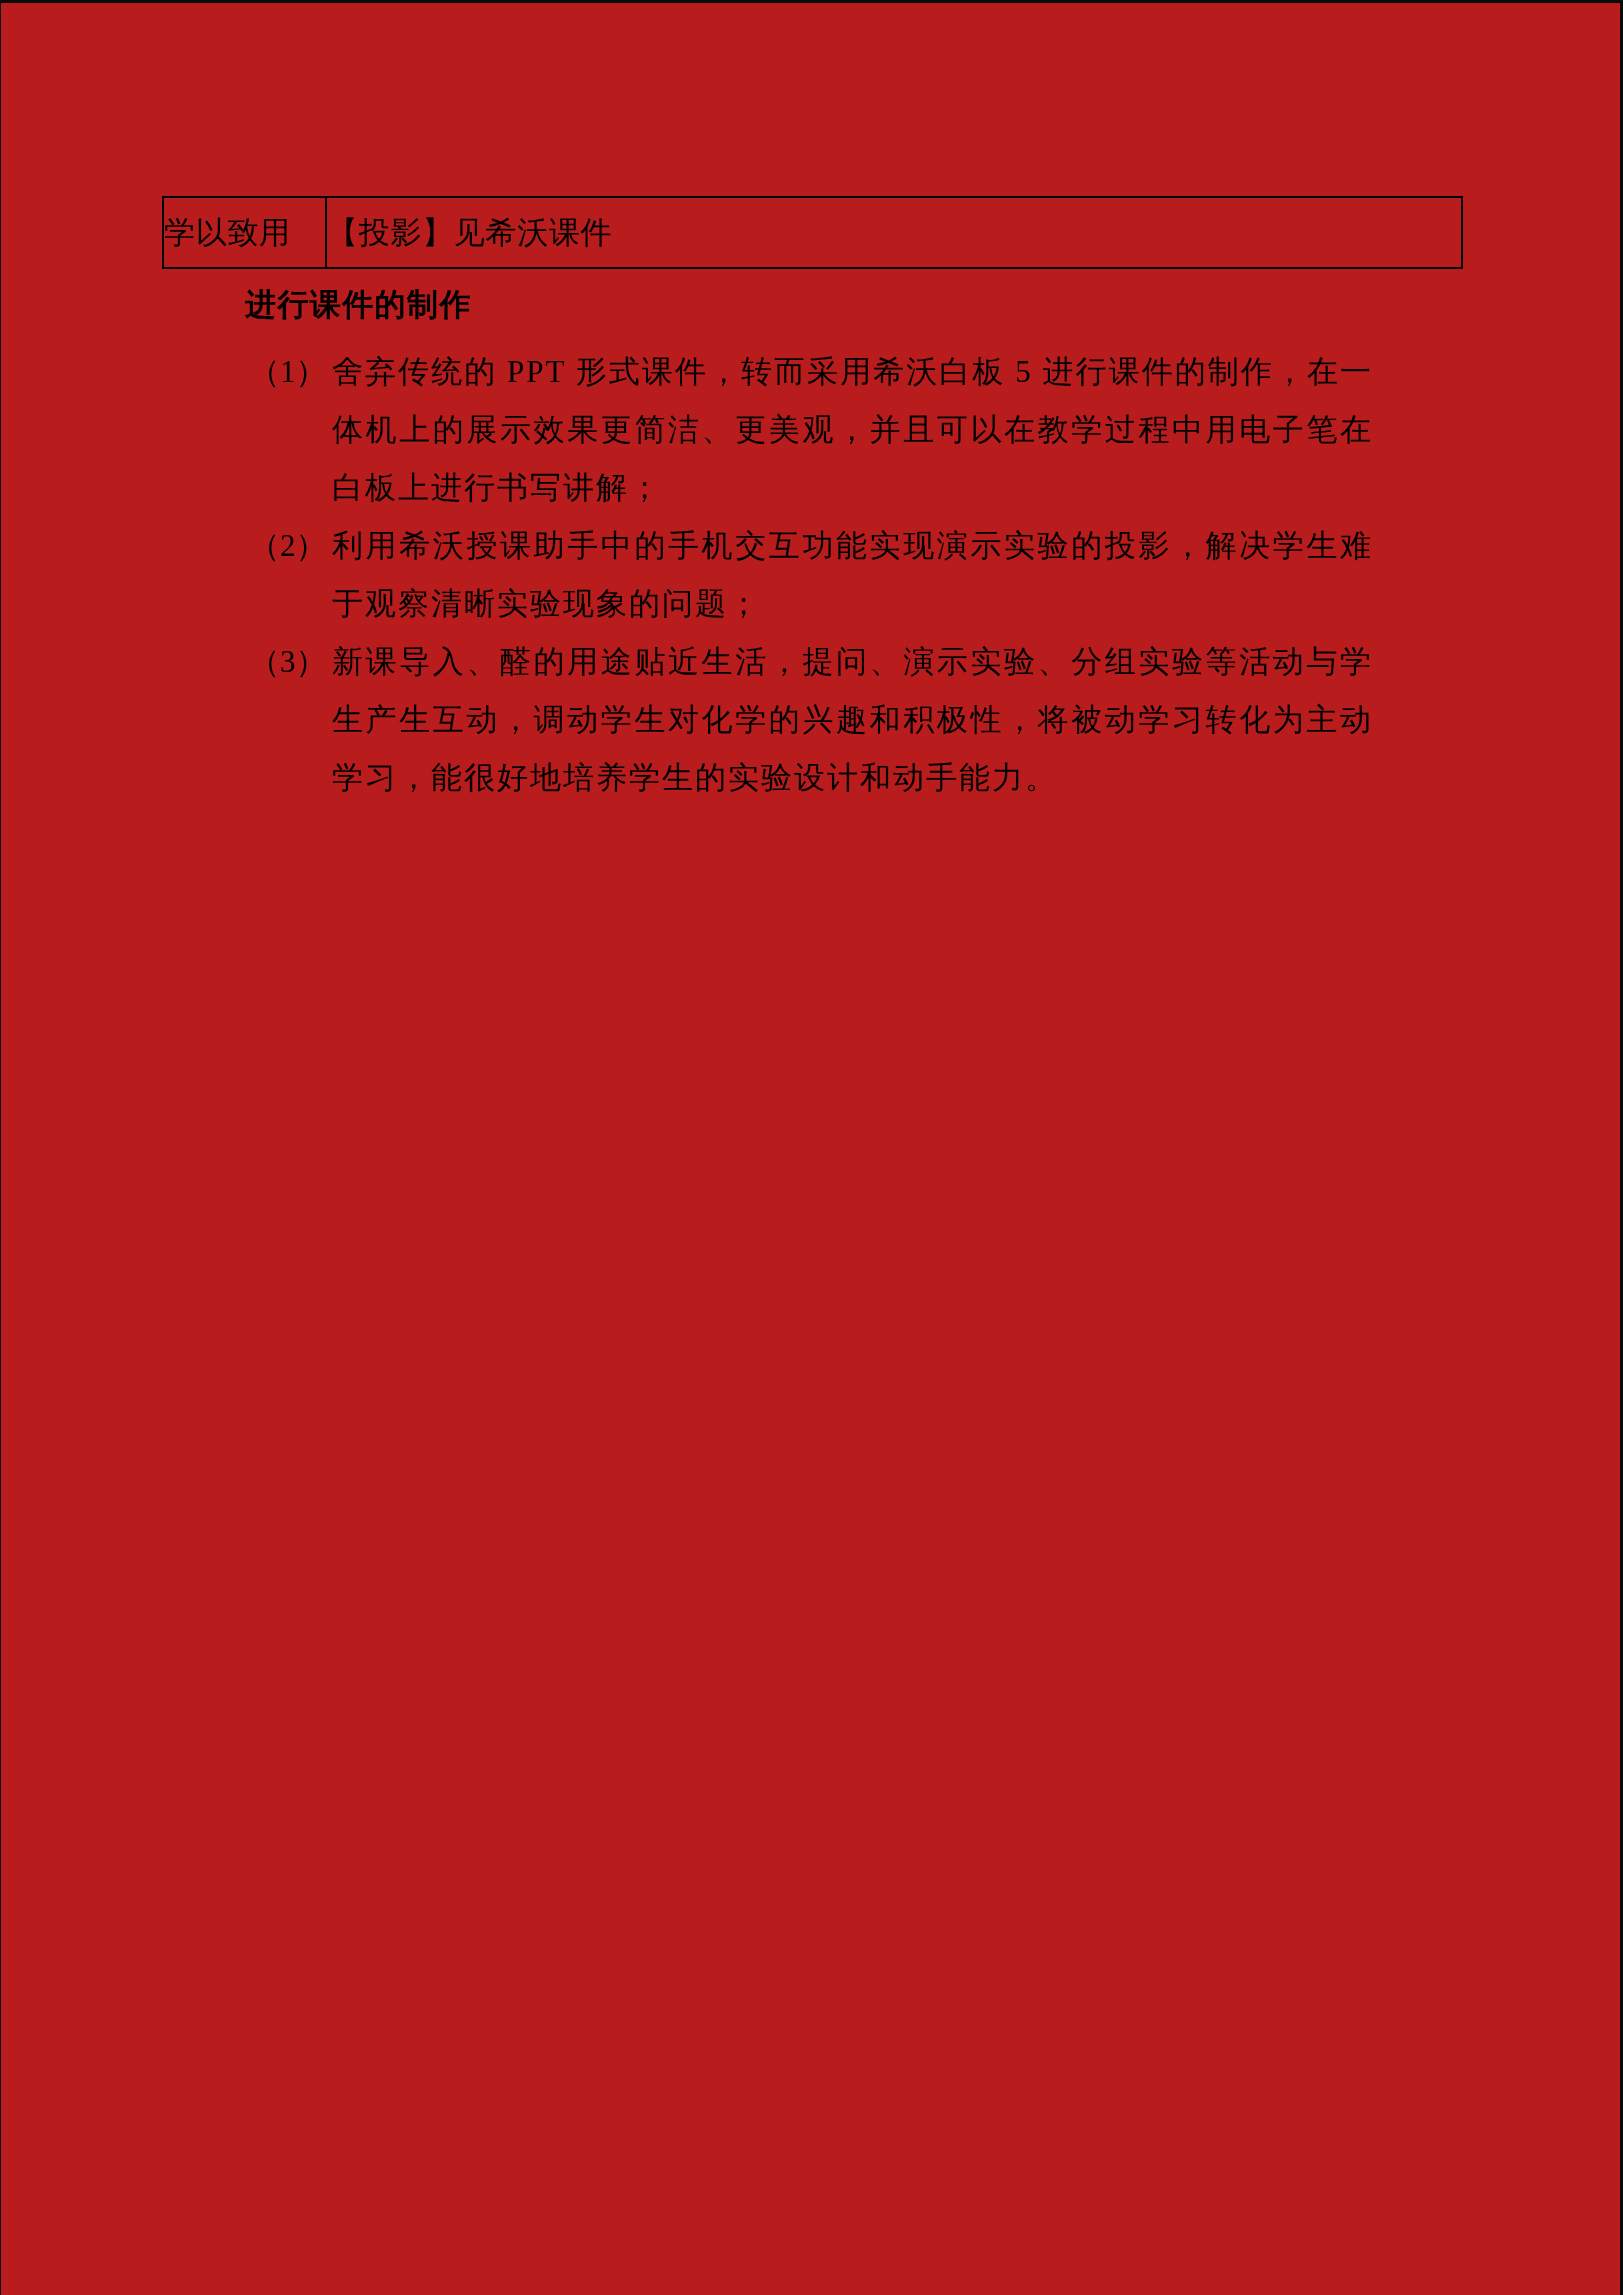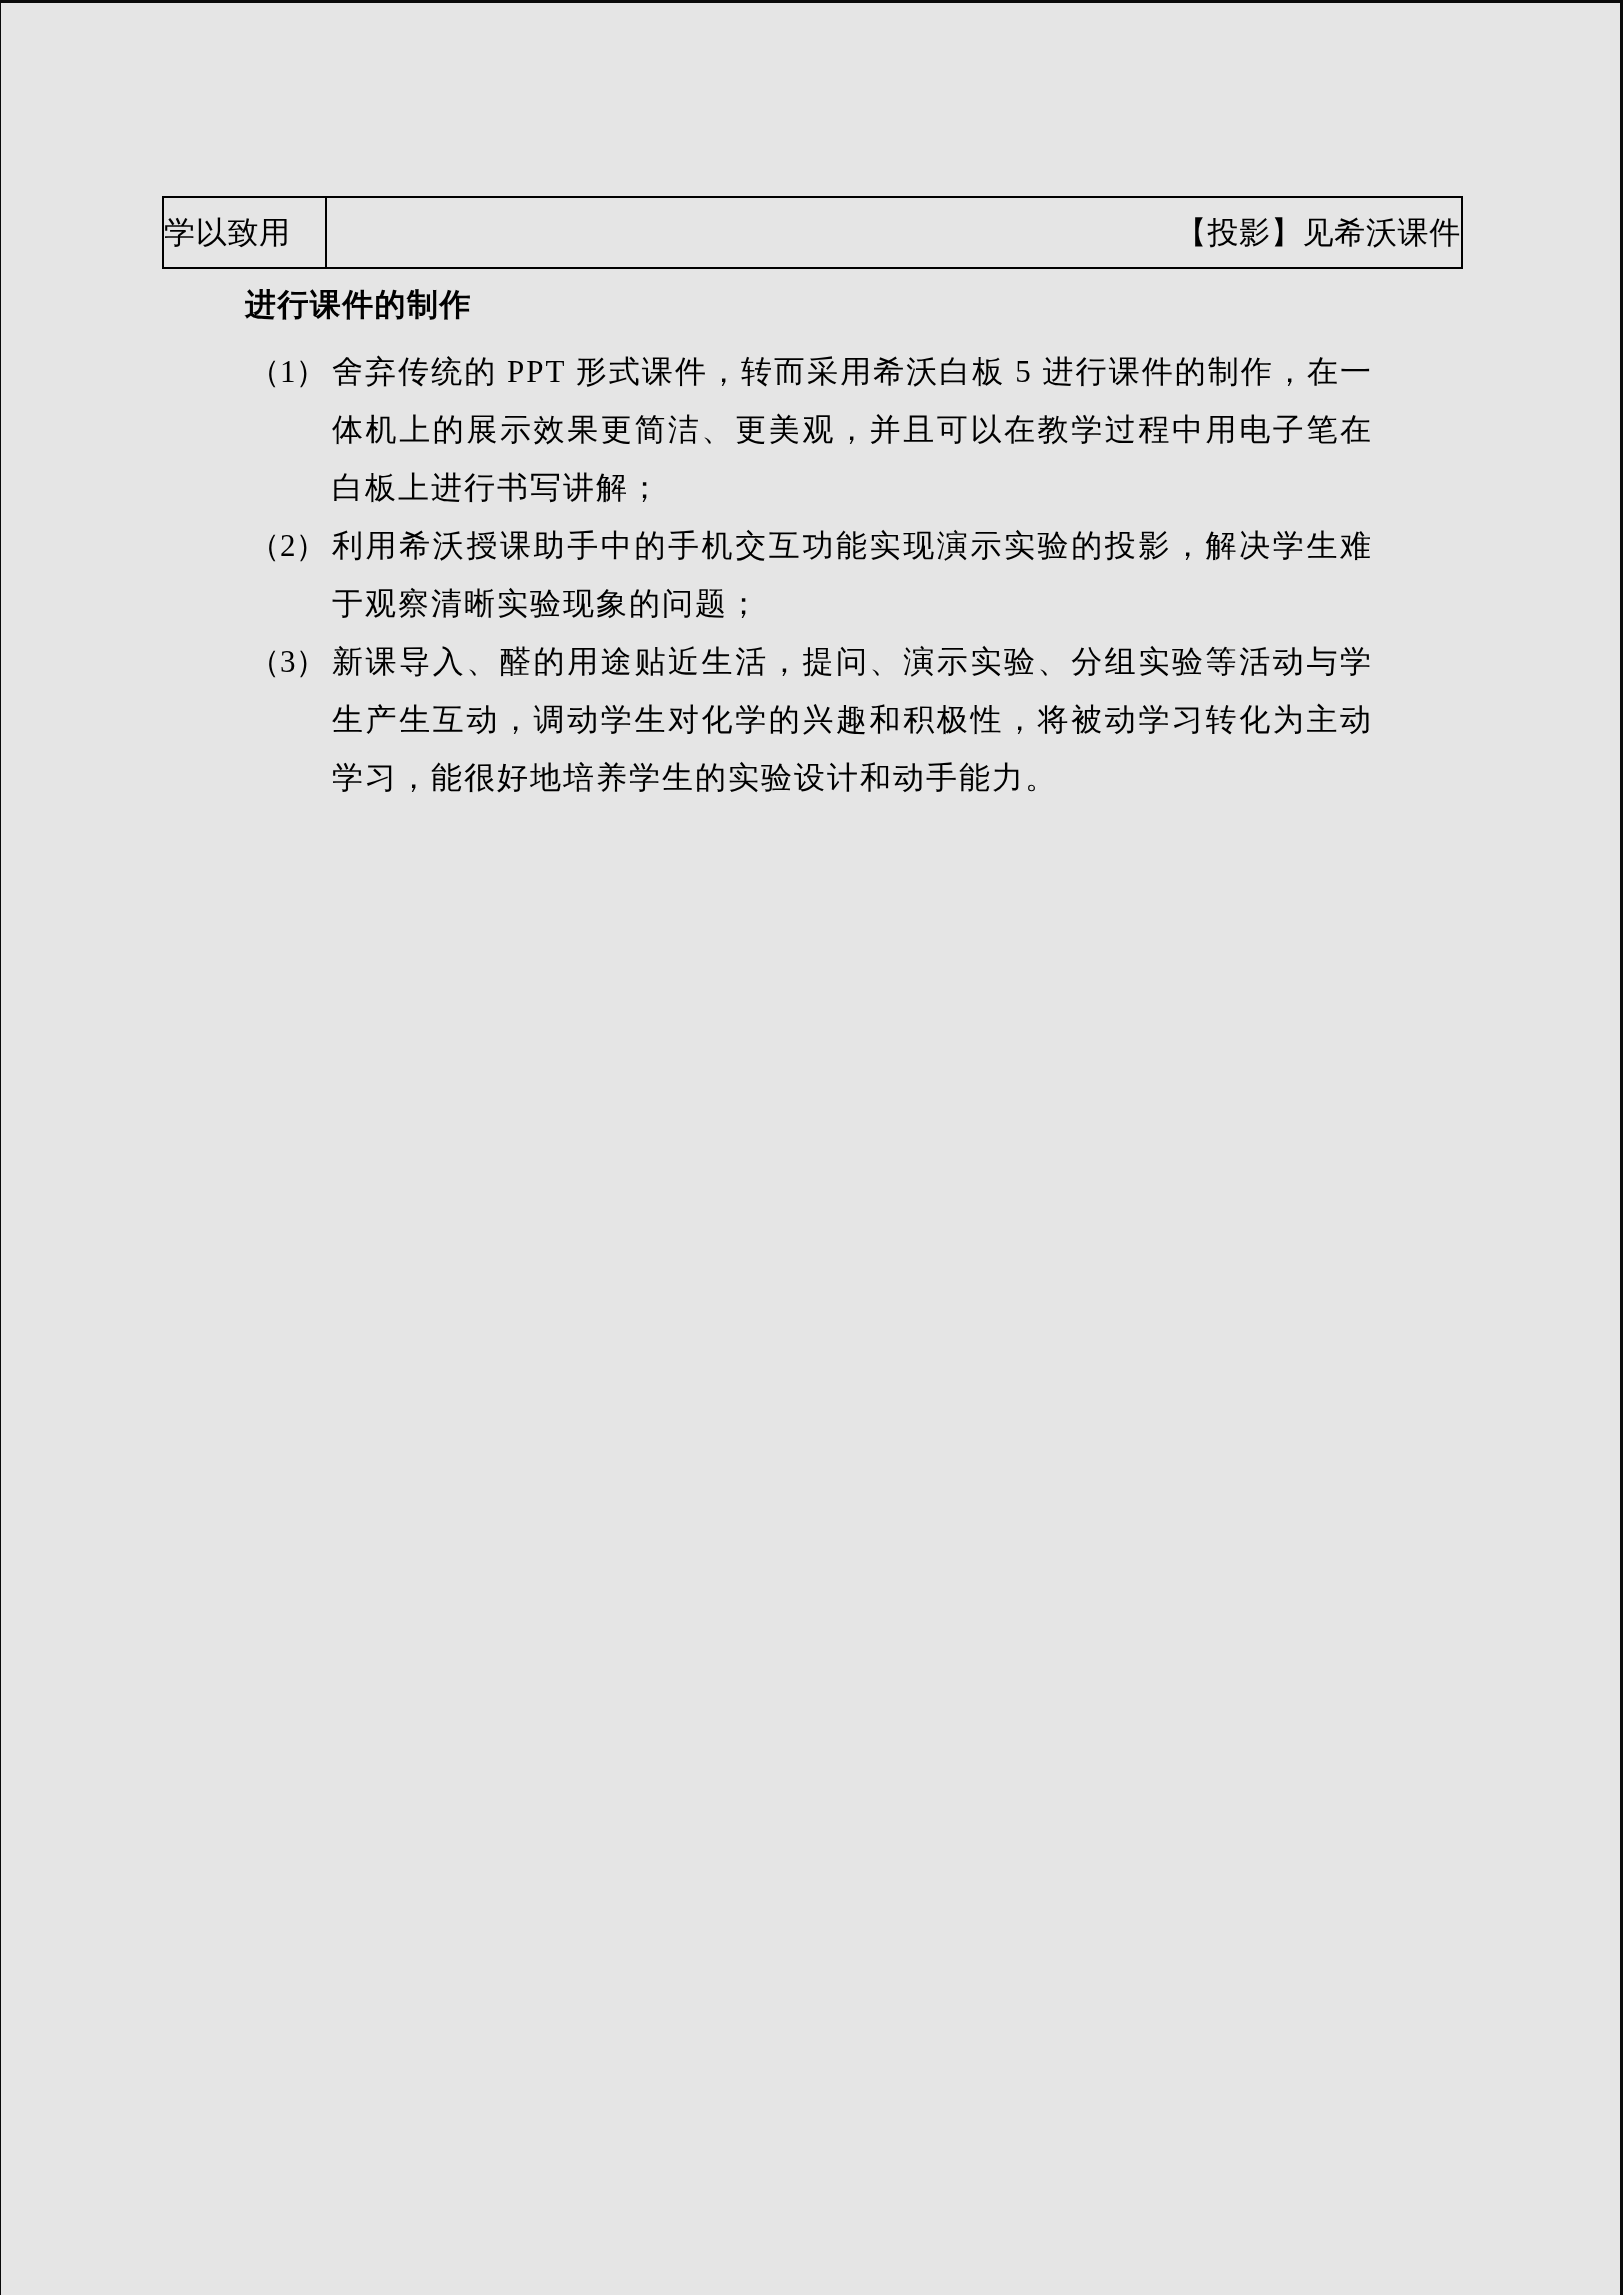--- a/index.html
+++ b/index.html
@@ -4,21 +4,21 @@
 <style>
   html, body {
     margin: 0;
     padding: 0;
     background: #ffffff;
   }
   .page {
     position: relative;
     width: 1623px;
     height: 2295px;
-    background: #e5e5e5;
+    background: #b91c1c;
     color: #000000;
     font-family: "Liberation Serif", "DejaVu Serif", serif;
     overflow: hidden;
   }
   
   .edge-top {
     position: absolute;
     top: 0; left: 0;
     width: 100%; height: 3.4px;
     background: #0a0a0a;
@@ -50,21 +50,21 @@
     height: 69px;
     padding: 0;
     letter-spacing: 0.7px;
     vertical-align: middle;
   }
   td.label-cell {
     width: 161px;
     padding-left: 9.5px;
   }
   td.content-cell {
-    text-align: right;
+    text-align: left;
   }
 
   
   .section-heading {
     margin: 6.8px 250px 9.5px 245px;
     font-size: 31px;
     font-weight: bold;
     line-height: 58px;
     letter-spacing: 1.4px;
   }

